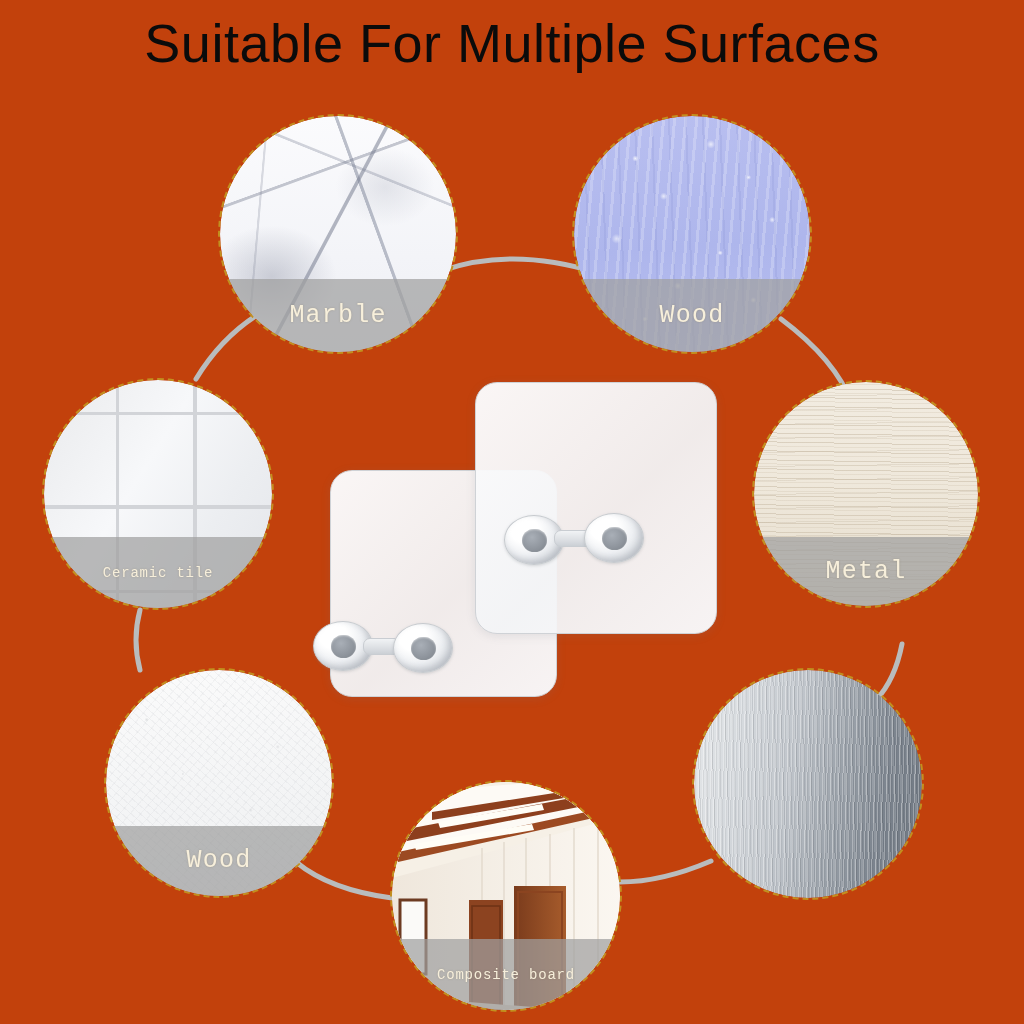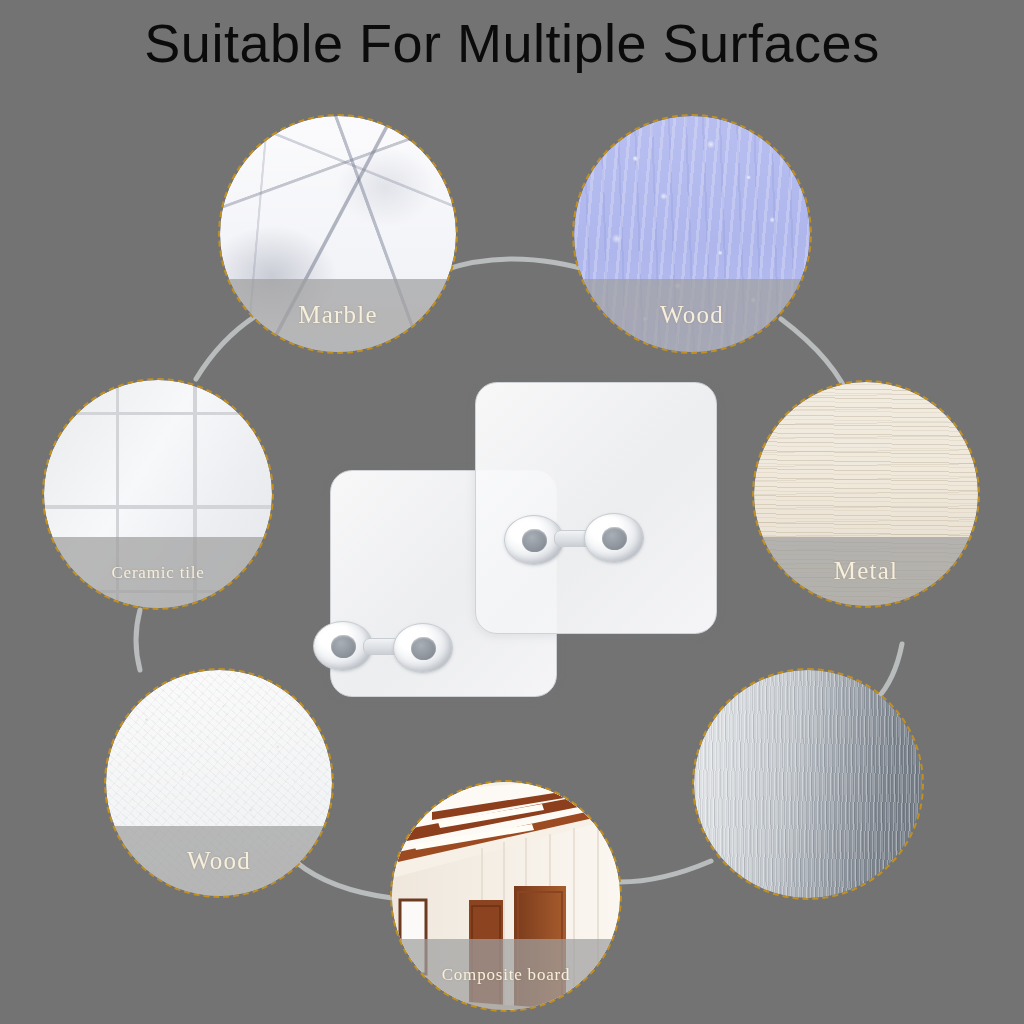--- a/index.html
+++ b/index.html
@@ -1,21 +1,21 @@
 <!DOCTYPE html>
 <html><head>
 <meta charset="utf-8">
 <style>
   html,body{margin:0;padding:0;background:#ffffff;}
   body{
     width:1024px;height:1024px;overflow:hidden;
     font-family:"Liberation Sans","DejaVu Sans",sans-serif;
     position:relative;
   }
-  #stage{position:absolute;inset:0;width:1024px;height:1024px;background:#737373;}
+  #stage{position:absolute;inset:0;width:1024px;height:1024px;background:#c2410c;}
 
   
   #title{
     position:absolute;left:0;top:12px;width:1024px;
     text-align:center;
     font-size:54px;
     font-weight:400;
     letter-spacing:0.5px;
     color:#0b0b0b;
     line-height:62px;
@@ -41,23 +41,23 @@
     display:flex;align-items:center;justify-content:center;
     pointer-events:none;
   }
   .band span{
     color:#f7efdb;
     font-size:25px;
     font-weight:400;
     letter-spacing:1.2px;
     white-space:nowrap;
     text-shadow:0 0 2px rgba(120,110,80,.35);
-    font-family:Liberation Serif, serif;
-  }
-  .band.small span{font-size:17px;letter-spacing:.8px;}
+    font-family:Liberation Mono, monospace;
+  }
+  .band.small span{font-size:14px;letter-spacing:.8px;}
 
   
   
   .tex-marble{
     background:
       linear-gradient(118deg,transparent 0 47%,rgba(120,126,145,.55) 47.3% 48.1%,transparent 48.4%),
       linear-gradient(160deg,transparent 0 28%,rgba(120,126,145,.42) 28.2% 28.9%,transparent 29.2%),
       linear-gradient(70deg,transparent 0 62%,rgba(110,118,140,.45) 62.2% 63%,transparent 63.3%),
       linear-gradient(22deg,transparent 0 72%,rgba(130,136,155,.35) 72.2% 72.8%,transparent 73.1%),
       linear-gradient(95deg,transparent 0 18%,rgba(140,145,162,.30) 18.2% 18.8%,transparent 19.1%),

